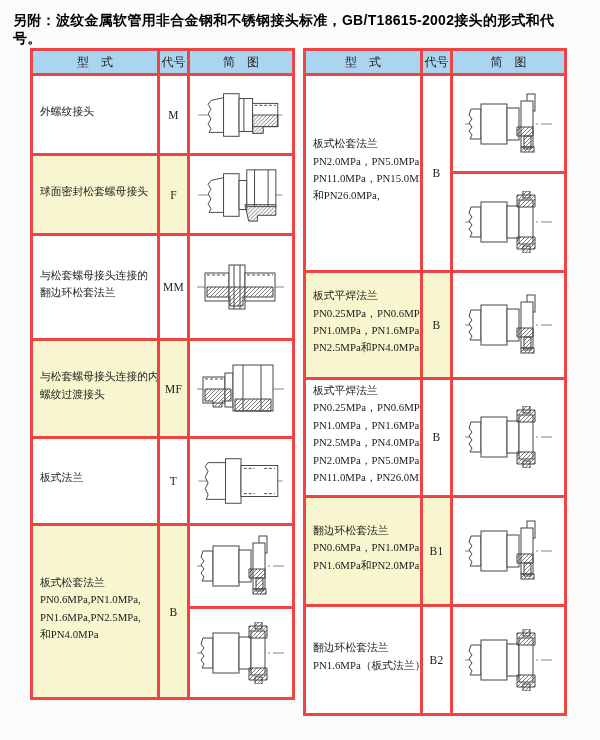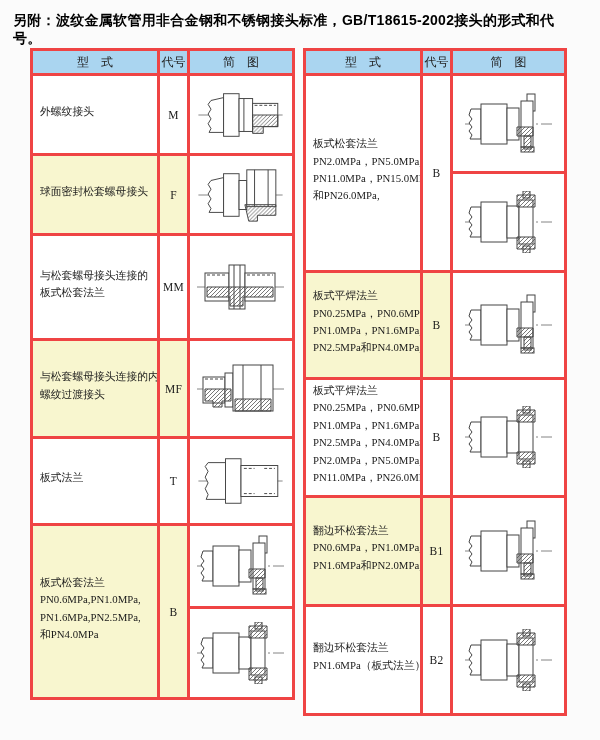--- a/index.html
+++ b/index.html
@@ -179,21 +179,21 @@
     <td class="type hl">球面密封松套螺母接头</td>
     <td class="code hl">F</td>
     <td class="diag">
       <svg class="dg" viewBox="0 0 92 62" width="92" height="60">
             <use href="#fit-f"></use>
           </svg>
     </td>
   </tr>
   <tr style="height:105px">
     <td class="type">与松套螺母接头连接的
-板式松套法兰</td>
+翻边环松套法兰</td>
     <td class="code">MM</td>
     <td class="diag">
       <svg class="dg" viewBox="0 0 92 62" width="92" height="62">
             <use href="#fit-mm"></use>
           </svg>
     </td>
   </tr>
   <tr style="height:98px">
     <td class="type hl">与松套螺母接头连接的内
 螺纹过渡接头</td>

